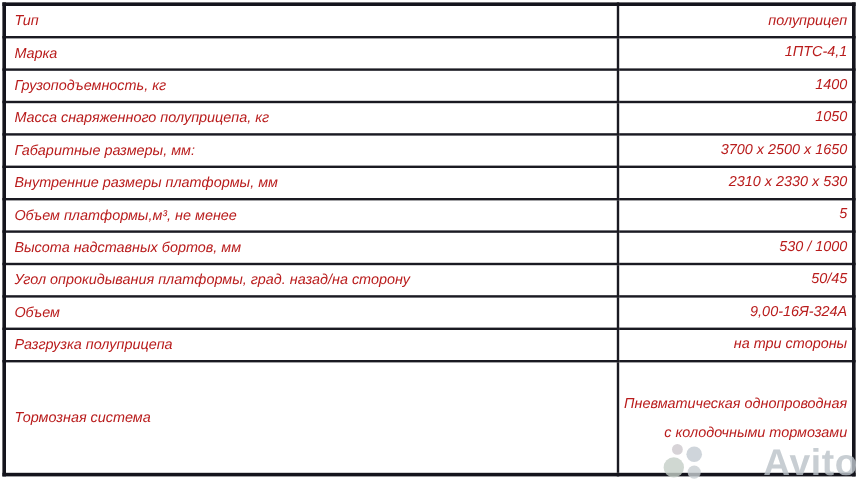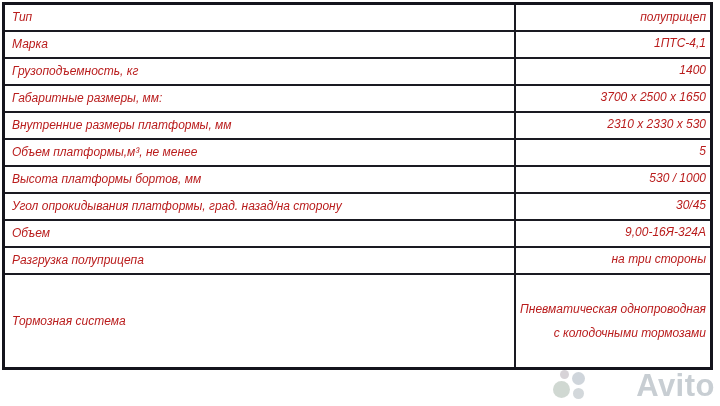--- a/index.html
+++ b/index.html
@@ -96,38 +96,42 @@
       </tr>
       <tr class="normal">
         <td class="label">Марка</td>
         <td class="value">1ПТС-4,1</td>
       </tr>
       <tr class="normal">
         <td class="label">Грузоподъемность, кг</td>
         <td class="value">1400</td>
       </tr>
       <tr class="normal">
+        <td class="label">Масса снаряженного полуприцепа, кг</td>
+        <td class="value">1050</td>
+      </tr>
+      <tr class="normal">
         <td class="label">Габаритные размеры, мм:</td>
         <td class="value">3700 х 2500 х 1650</td>
       </tr>
       <tr class="normal">
         <td class="label">Внутренние размеры платформы, мм</td>
         <td class="value">2310 х 2330 х 530</td>
       </tr>
       <tr class="normal">
         <td class="label">Объем платформы,м³, не менее</td>
         <td class="value">5</td>
       </tr>
       <tr class="normal">
-        <td class="label">Высота платформы бортов, мм</td>
+        <td class="label">Высота надставных бортов, мм</td>
         <td class="value">530 / 1000</td>
       </tr>
       <tr class="normal">
         <td class="label">Угол опрокидывания платформы, град. назад/на сторону</td>
-        <td class="value">30/45</td>
+        <td class="value">50/45</td>
       </tr>
       <tr class="normal">
         <td class="label">Объем</td>
         <td class="value">9,00-16Я-324А</td>
       </tr>
       <tr class="normal">
         <td class="label">Разгрузка полуприцепа</td>
         <td class="value">на три стороны</td>
       </tr>
       <tr class="tall">

